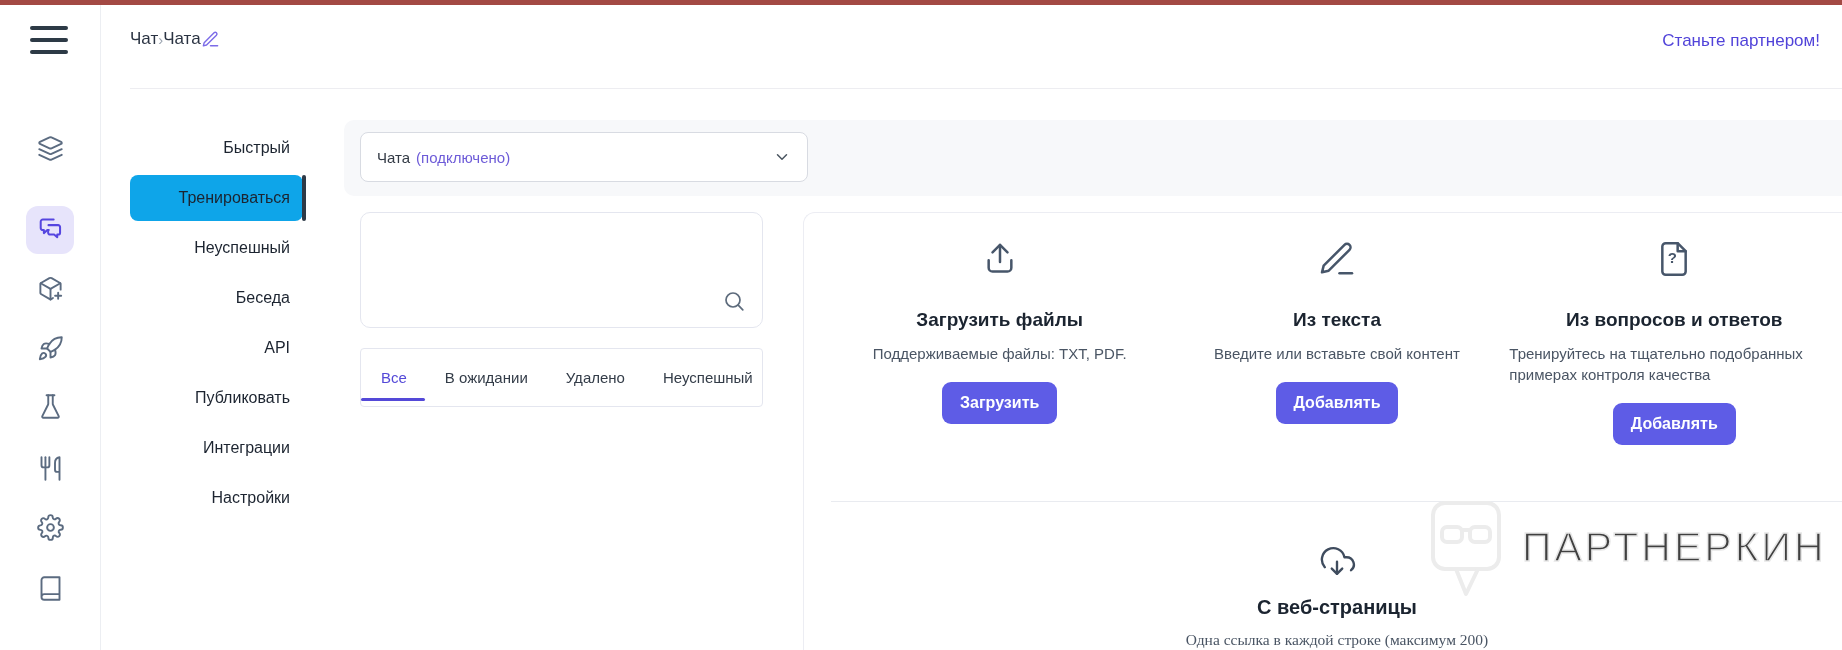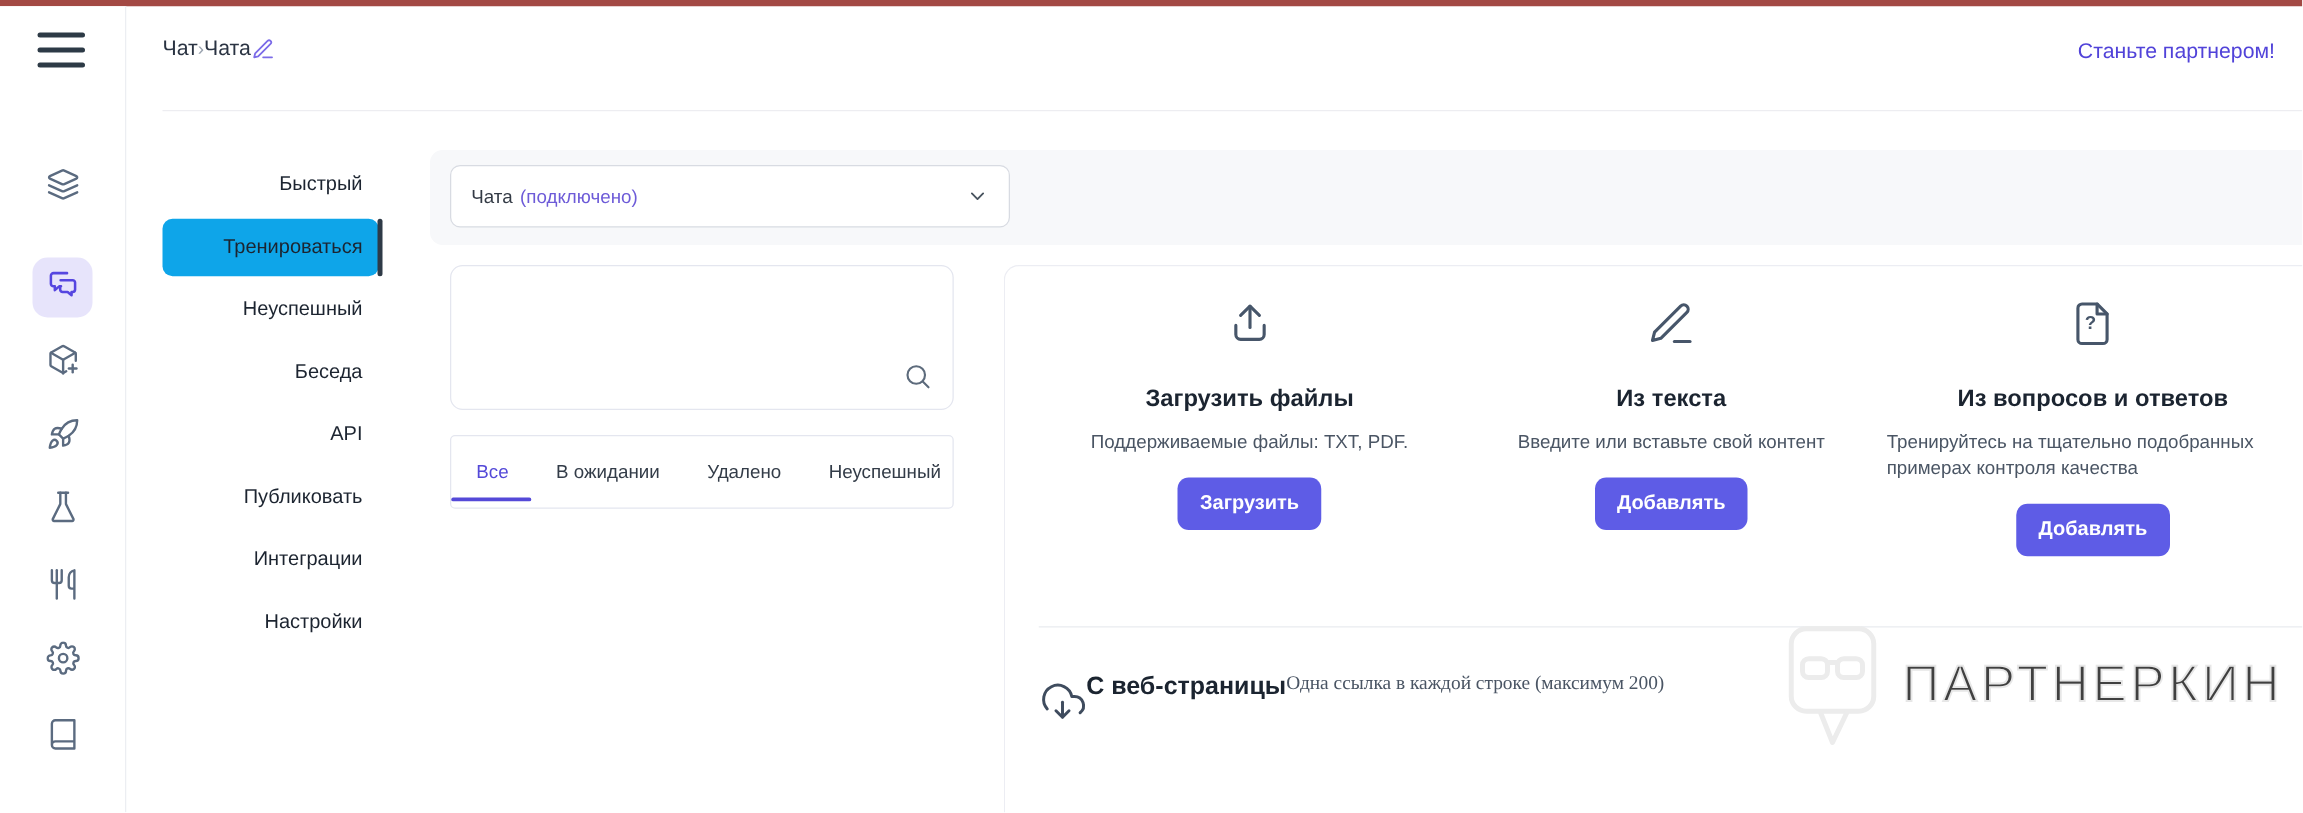--- a/index.html
+++ b/index.html
@@ -63,21 +63,21 @@
   .cards-row{position:absolute;left:27px;top:0;right:0;height:288px;display:flex;}
   .source-card{flex:1;display:flex;flex-direction:column;align-items:center;text-align:center;padding-top:24px;}
   .card-icon{height:44px;display:flex;align-items:center;color:#47566a;}
   .card-icon svg{width:40px;height:40px;}
   .card-title{margin-top:28px;font-size:19px;font-weight:700;color:#1b2430;}
   .card-sub{margin-top:12px;font-size:15px;color:#4a5564;line-height:21px;}
   .card-sub.left{text-align:left;max-width:330px;}
   .btn{margin-top:18px;background:#5e5ce6;color:#fff;font-size:16px;font-weight:600;border:none;border-radius:9px;
        padding:12px 18px;cursor:pointer;font-family:inherit;}
   .panel-divider{position:absolute;left:27px;right:0;top:288px;height:1px;background:#e9ebf0;}
-  .web-section{position:absolute;left:27px;right:0;top:289px;display:flex;flex-direction:row;align-items:center;text-align:center;}
+  .web-section{position:absolute;left:27px;right:0;top:289px;display:flex;flex-direction:column;align-items:center;text-align:center;}
   .web-icon{margin-top:40px;color:#3f4c5e;display:flex;}
   .web-icon svg{width:38px;height:38px;}
   .web-title{margin-top:16px;font-size:20px;font-weight:700;color:#1b2430;}
   .web-sub{margin-top:12px;font-size:15.5px;color:#4a5564;font-family:Liberation Serif, serif;}
 
   
   .watermark{position:absolute;left:1428px;top:498px;display:flex;align-items:flex-start;gap:18px;z-index:3;pointer-events:none;}
   .wm-logo{color:#ececec;}
   .wm-text{margin-top:26px;font-size:41px;font-weight:400;letter-spacing:3px;color:#404040;
            -webkit-text-stroke:1.5px #e7e7e7;white-space:nowrap;text-align:center;}

